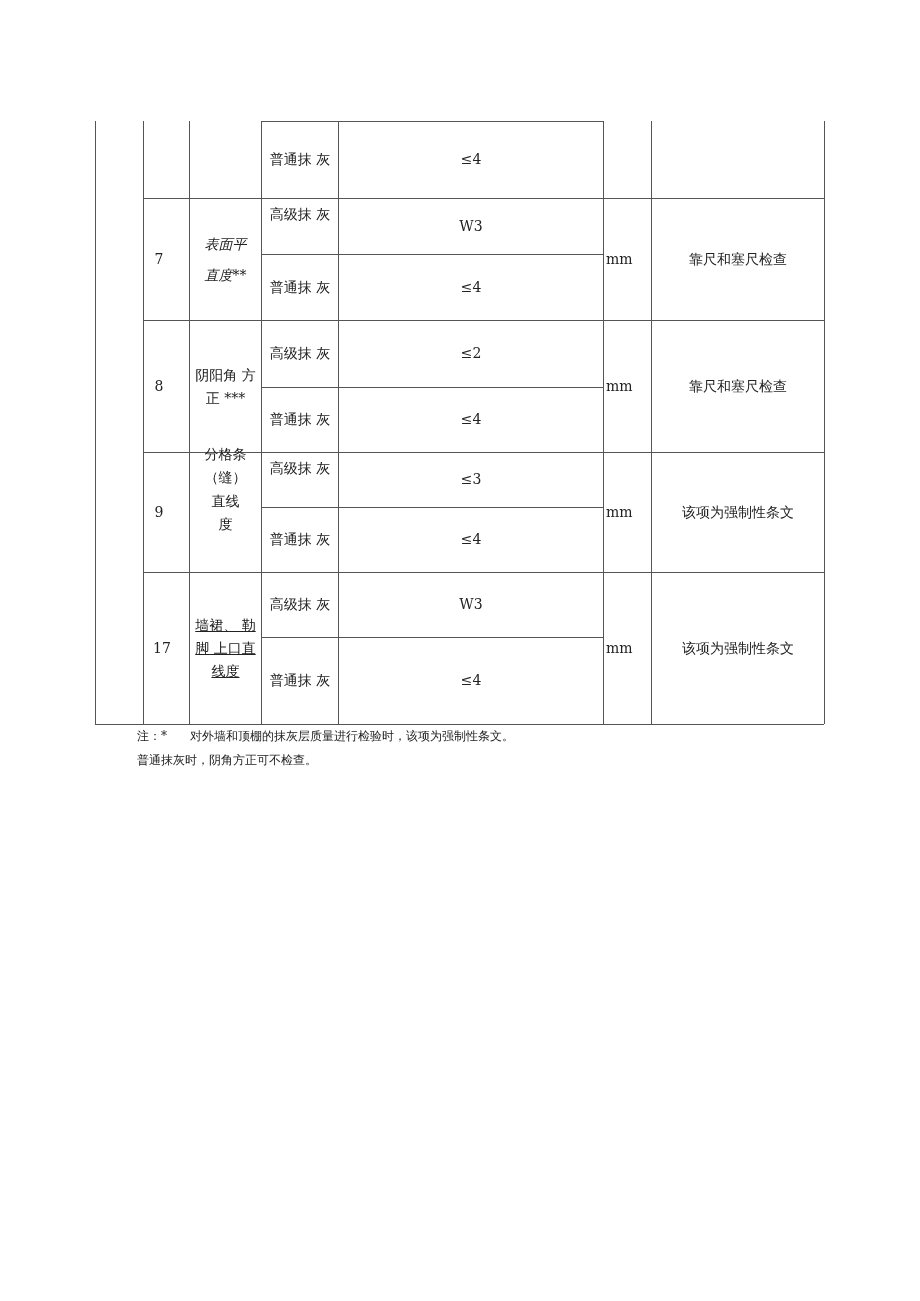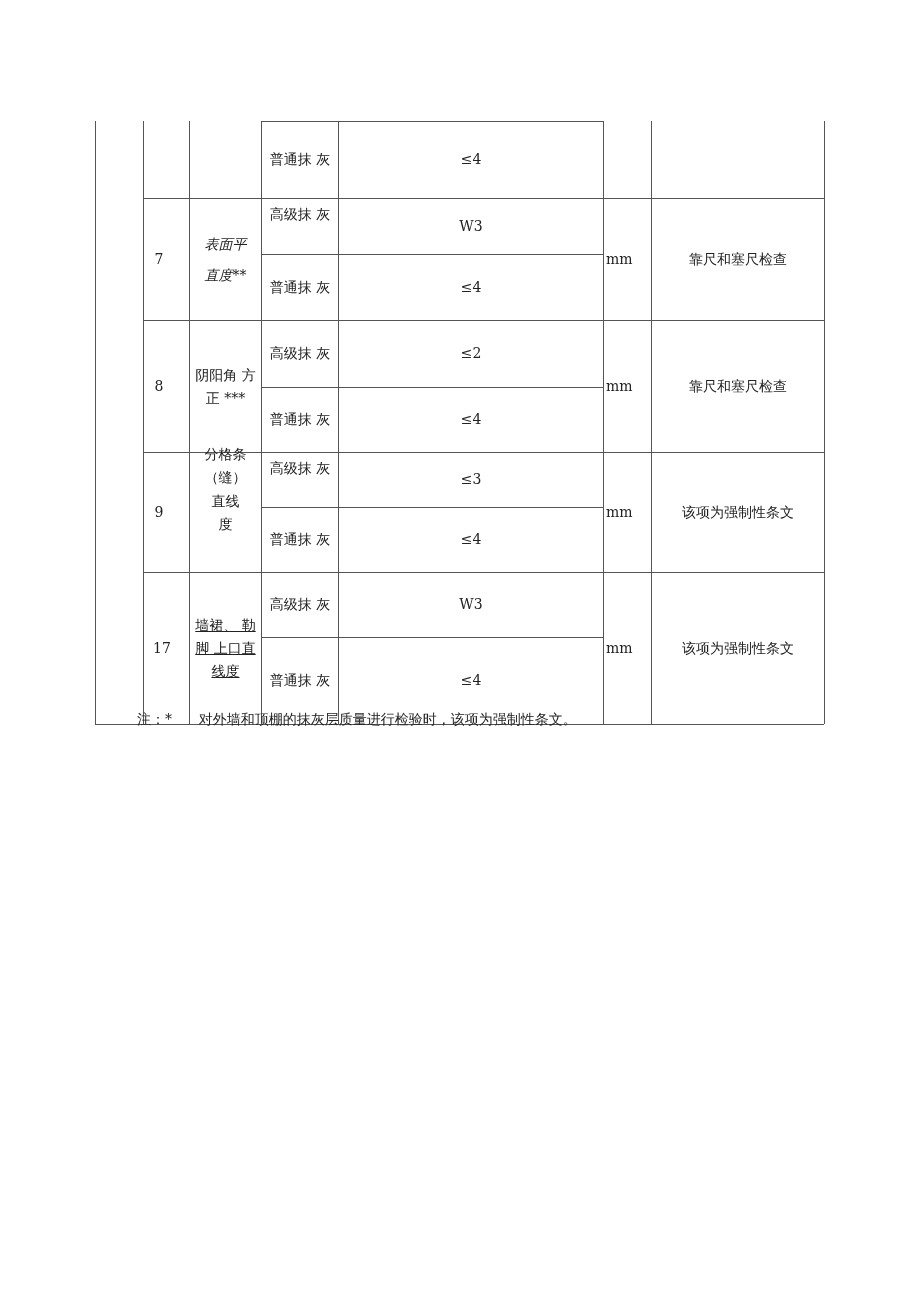--- a/index.html
+++ b/index.html
@@ -6,21 +6,21 @@
   body { width: 920px; height: 1301px; position: relative; overflow: hidden;
          font-family: "DejaVu Serif", "Liberation Serif", serif; color: #222; }
   .page { position: absolute; left: 0; top: 0; width: 920px; height: 1301px; }
   .vline { position: absolute; width: 0; border-left: 1px solid #555; }
   .hline { position: absolute; height: 0; border-top: 1px solid #555; }
   .cell { position: absolute; display: flex; align-items: center; justify-content: center;
           font-size: 14px; line-height: 1.7; text-align: center; box-sizing: border-box; }
   .cell.top { align-items: flex-start; padding-top: 4px; }
   .cell.left { justify-content: flex-start; padding-left: 2px; }
   .item-name { white-space: pre-line; }
-  .notes { position: absolute; left: 137px; top: 707px; font-size: 14px; line-height: 24px; }
+  .notes { position: absolute; left: 137px; top: 724px; font-size: 12px; line-height: 24px; }
   .note-line { white-space: pre; }
 </style>
 </head>
 <body>
 
 <div class="page">
 
   <div class="vline" style="left:95px; top:121px; height:603px;"></div>
   <div class="vline" style="left:143px; top:121px; height:603px;"></div>
   <div class="vline" style="left:189px; top:121px; height:603px;"></div>
@@ -90,15 +90,16 @@
     <div class="cell" style="left:262px; top:573px; width:76px; height:64px;">高级抹 灰</div>
     <div class="cell" style="left:339px; top:573px; width:264px; height:64px;">W3</div>
     <div class="cell" style="left:262px; top:638px; width:76px; height:86px;">普通抹 灰</div>
     <div class="cell" style="left:339px; top:638px; width:264px; height:86px;">≤4</div>
     <div class="cell left" style="left:604px; top:573px; width:47px; height:151px;">mm</div>
     <div class="cell" style="left:652px; top:573px; width:172px; height:151px;">该项为强制性条文</div>
   </div>
 
   <div class="notes">
     <div class="note-line">注：*      对外墙和顶棚的抹灰层质量进行检验时，该项为强制性条文。</div>
+    <div class="note-line">普通抹灰时，阴角方正可不检查。</div>
   </div>
 
 </div>
 
 </body></html>

